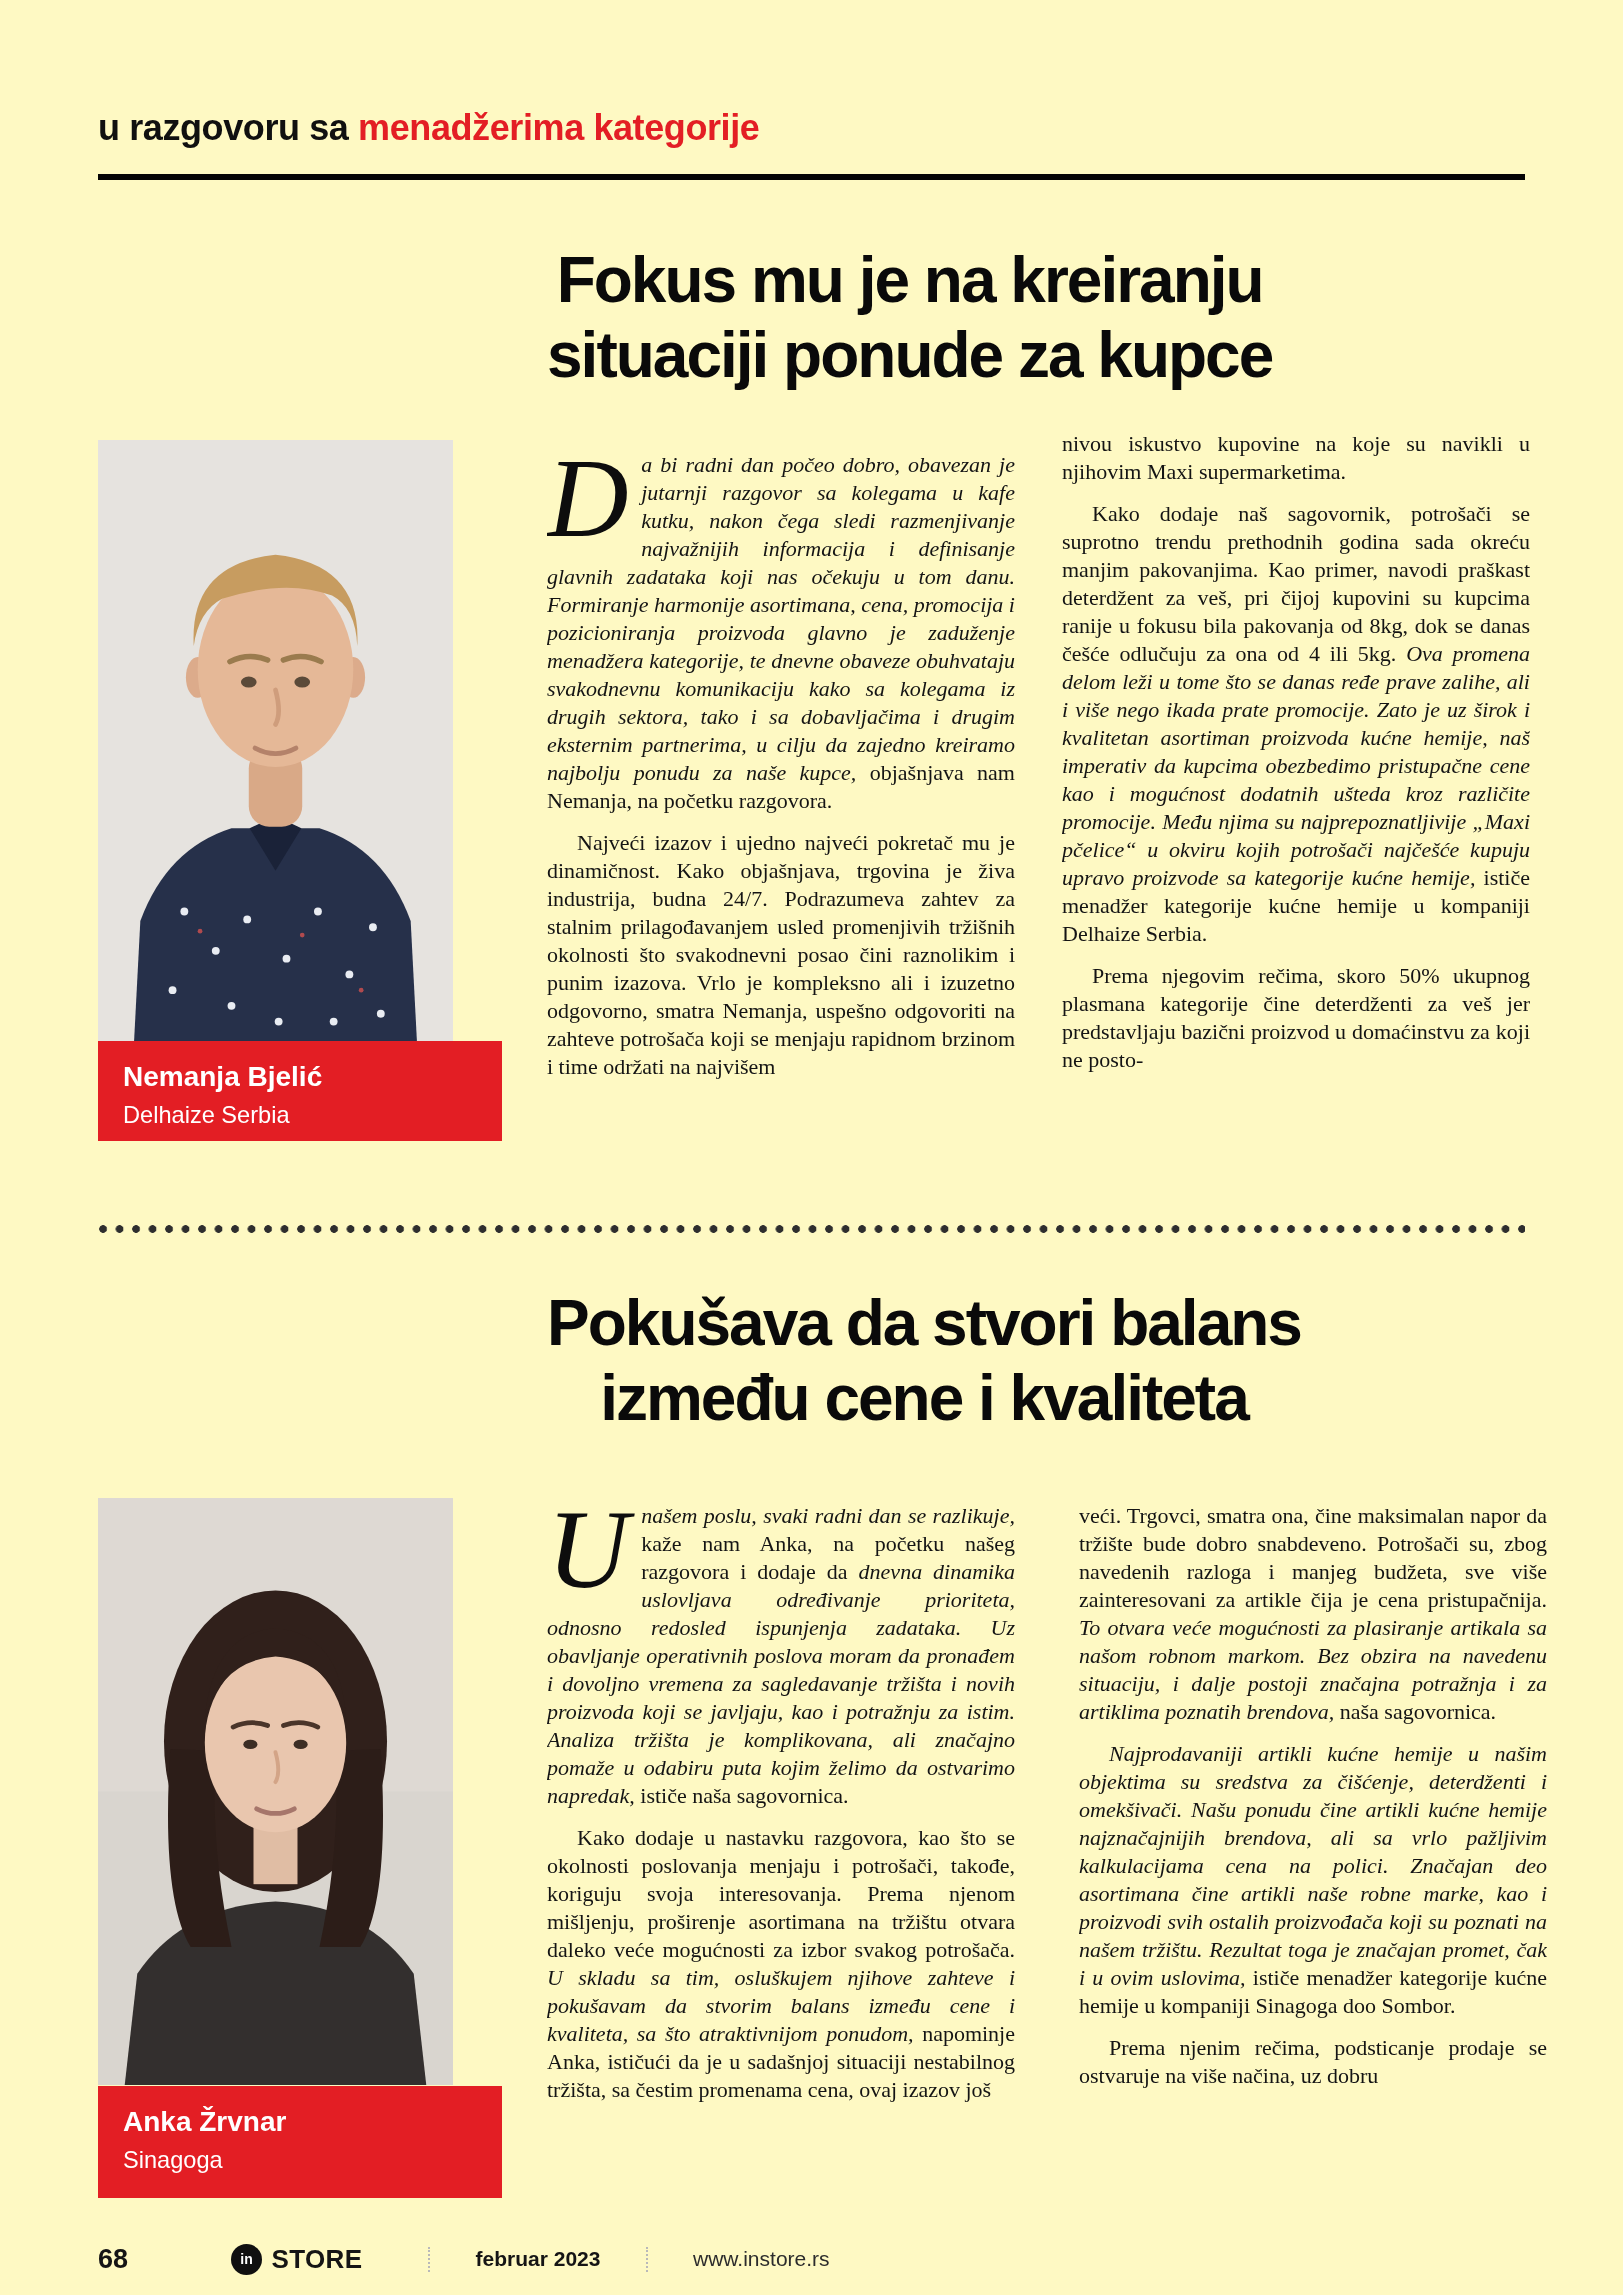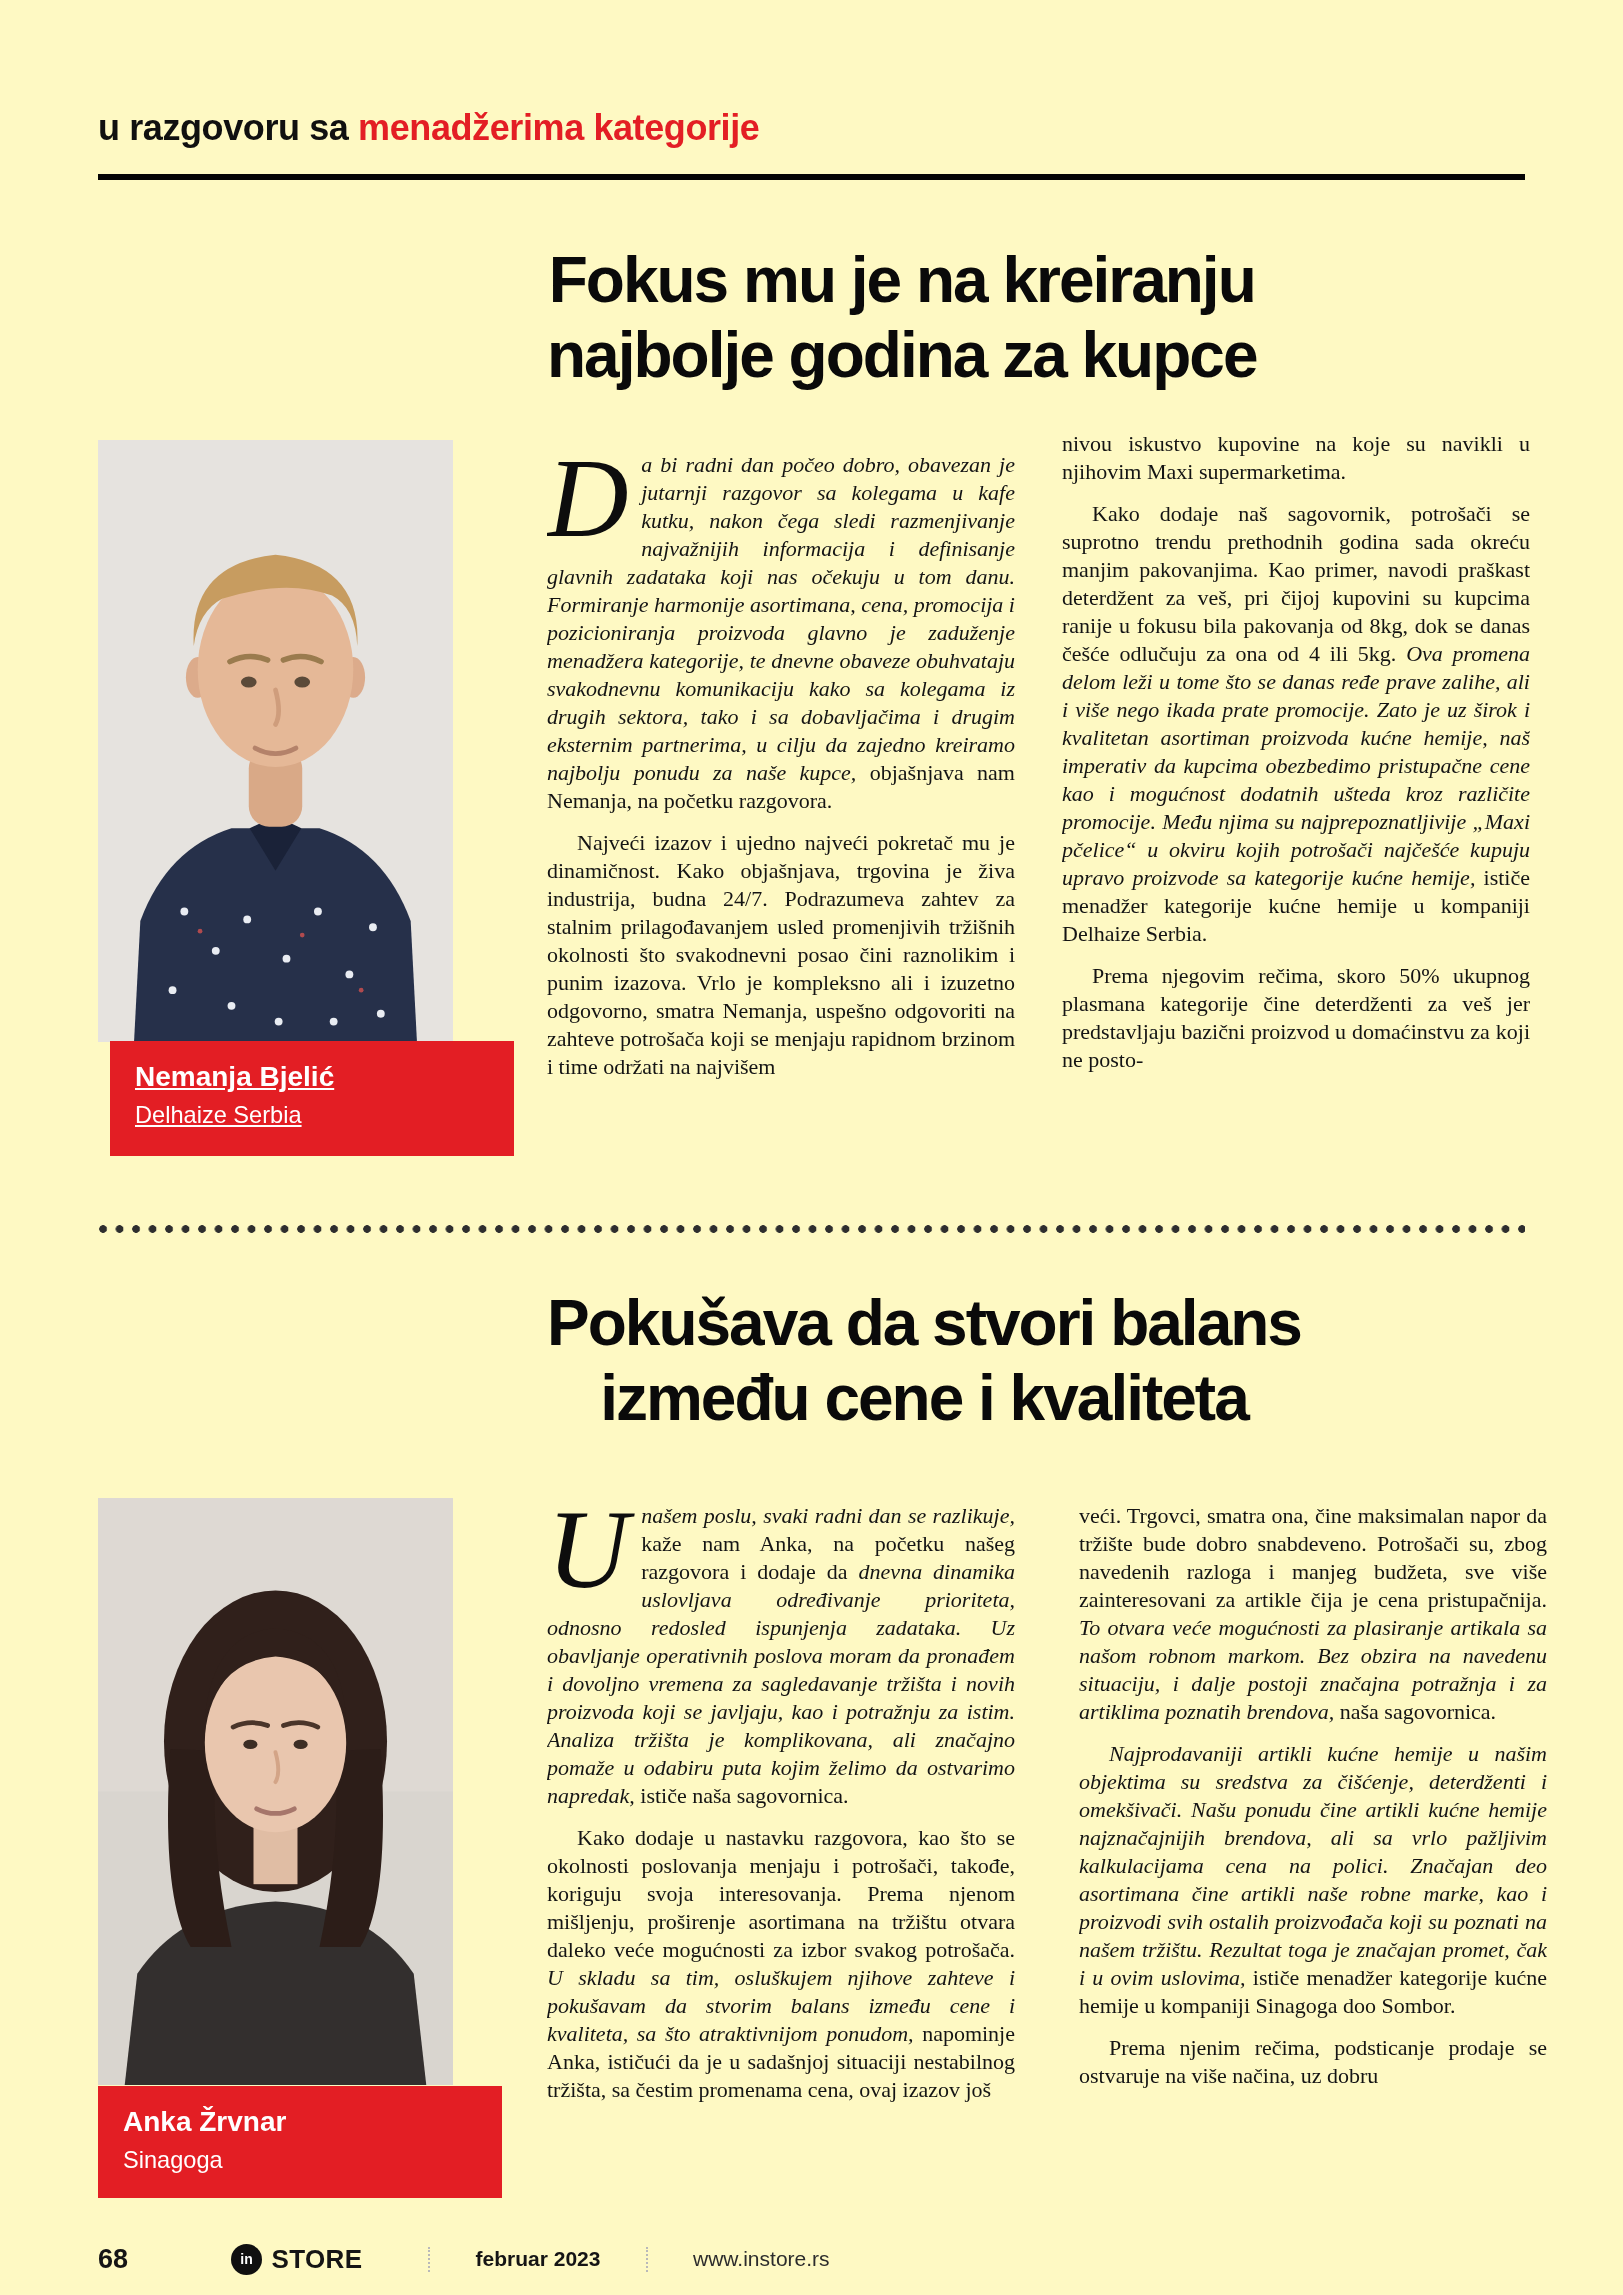--- a/index.html
+++ b/index.html
@@ -92,21 +92,21 @@
 
 <div class="page">
 
   <div class="kicker">
     <span>u razgovoru sa </span><span class="red">menadžerima kategorije</span>
   </div>
   <div class="rule"></div>
 
   <h1 class="title" style="left:547px;top:243px;">
     <span class="tl">Fokus mu je na kreiranju</span>
-    <span class="tl">najbolje godina za kupce</span>
+    <span class="tl">situaciji ponude za kupce</span>
   </h1>
 
   <div class="photo" style="left:98px;top:440px;width:355px;height:602px;">
     <svg viewBox="0 0 452 766" preserveAspectRatio="xMidYMid slice" aria-hidden="true">
       <rect width="452" height="766" fill="#e9e7e3"></rect>
       <rect width="452" height="766" fill="#e2dfda" opacity="0.4"></rect>
 
       <path d="M46 766 L54 612 Q88 520 170 494 L282 494 Q364 520 398 612 L406 766 Z" fill="#26304a"></path>
       <path d="M193 494 L226 548 L259 494 L242 486 L210 486 Z" fill="#1a2238"></path>
 
@@ -143,21 +143,21 @@
       <path d="M236 280 q24 -10 48 2" stroke="#9a7b4e" stroke-width="7" fill="none" stroke-linecap="round"></path>
 
       <ellipse cx="192" cy="308" rx="10" ry="7" fill="#5b4a39"></ellipse>
       <ellipse cx="260" cy="308" rx="10" ry="7" fill="#5b4a39"></ellipse>
 
       <path d="M226 318 q8 30 0 44" stroke="#cf9d7c" stroke-width="6" fill="none" stroke-linecap="round"></path>
       <path d="M200 392 q26 14 52 0" stroke="#b4826a" stroke-width="6" fill="none" stroke-linecap="round"></path>
     </svg>
   </div>
 
-  <div class="caption" style="left:110px;top:1041px;width:404px;height:115px;text-decoration:underline;">
+  <div class="caption" style="left:98px;top:1041px;width:404px;height:100px;">
     <div class="cap-name">Nemanja Bjelić</div>
     <div class="cap-org">Delhaize Serbia</div>
   </div>
 
   <div class="col" style="left:547px;top:451px;height:759px;">
       <p class="para"><span class="dropcap">D</span><span class="it">a bi radni dan počeo dobro, obavezan je jutarnji razgovor sa kolegama u kafe kutku, nakon čega sledi razmenjivanje najvažnijih informacija i definisanje glavnih zadataka koji nas očekuju u tom danu. Formiranje harmonije asortimana, cena, promocija i pozicioniranja proizvoda glavno je zaduženje menadžera kategorije, te dnevne obaveze obuhvataju svakodnevnu komunikaciju kako sa kolegama iz drugih sektora, tako i sa dobavljačima i drugim eksternim partnerima, u cilju da zajedno kreiramo najbolju ponudu za naše kupce, </span><span>objašnjava nam Nemanja, na početku razgovora.</span></p>
       <p class="para indent"><span>Najveći izazov i ujedno najveći pokretač mu je dinamičnost. Kako objašnjava, trgovina je živa industrija, budna 24/7. Podrazumeva zahtev za stalnim prilagođavanjem usled promenjivih tržišnih okolnosti što svakodnevni posao čini raznolikim i punim izazova. Vrlo je kompleksno ali i izuzetno odgovorno, smatra Nemanja, uspešno odgovoriti na zahteve potrošača koji se menjaju rapidnom brzinom i time održati na najvišem</span></p>
     </div>
   <div class="col" style="left:1062px;top:430px;height:759px;">
       <p class="para"><span>nivou iskustvo kupovine na koje su navikli u njihovim Maxi supermarketima.</span></p>

